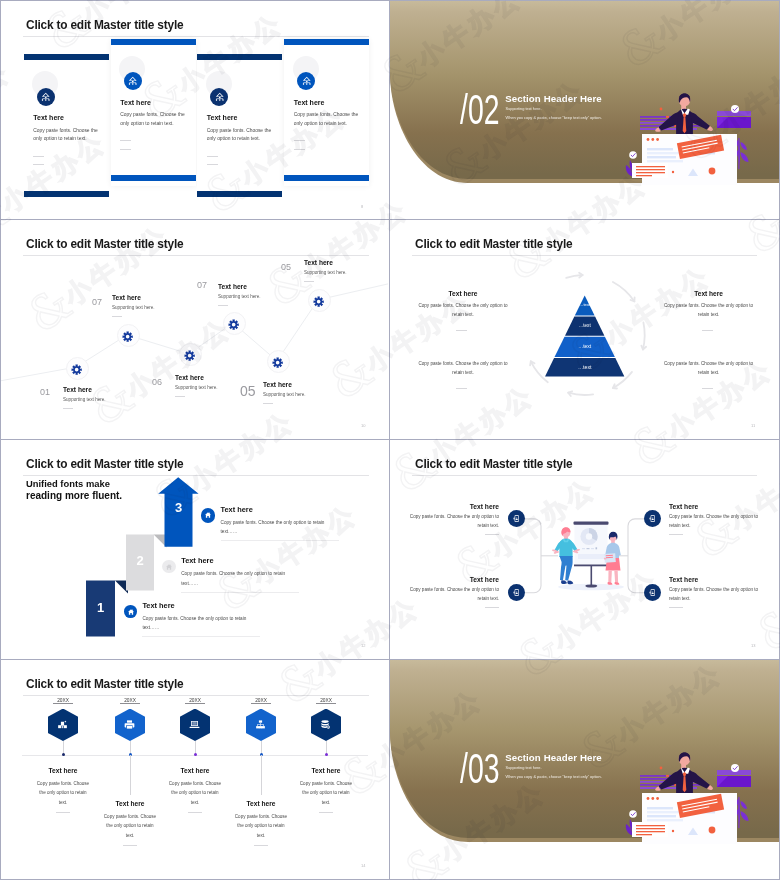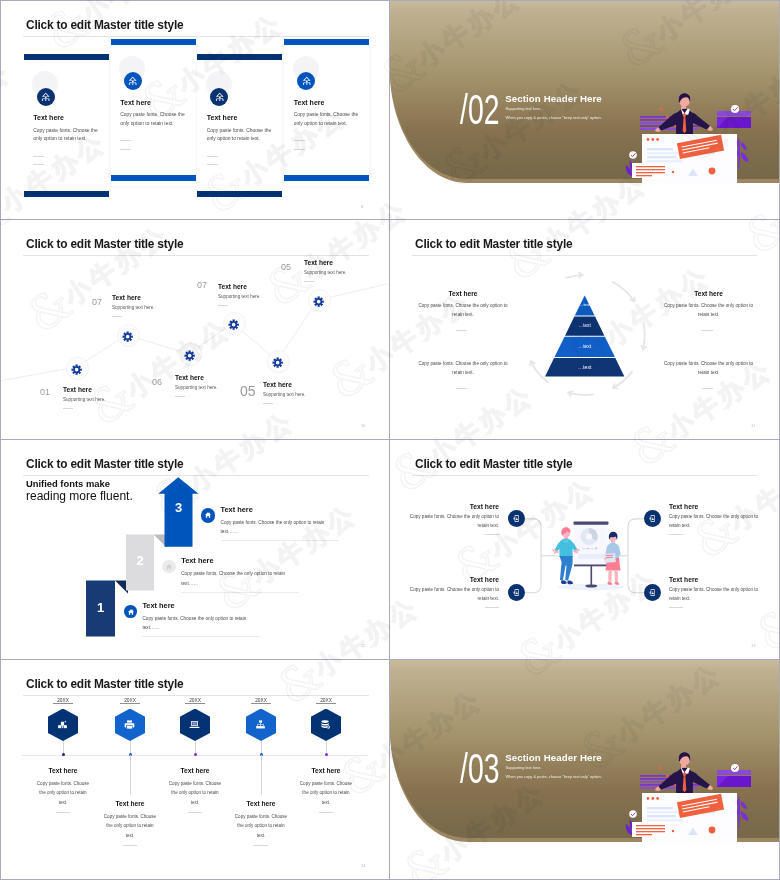--- a/index.html
+++ b/index.html
@@ -382,21 +382,21 @@
   <div class="dash" style="left:311.6px;top:109.8px;width:11px;"></div>
   <div class="s6p" style="left:273.6px;top:138.5px;width:90px;text-align:center;font-size:4.6px;line-height:9.4px;">Copy paste fonts. Choose the only option to retain text.</div>
   <div class="dash" style="left:311.6px;top:167.8px;width:11px;"></div>
   <div class="pgnum" style="left:361px;top:203px;">11</div>
 </div>
 
 <div class="slide sl5">
   <div class="title t1">Click to edit Master title style</div>
   <div class="hr" style="left:22px;top:35px;width:346px;"></div>
   <div style="position:absolute;left:25px;top:38px;font-size:9.4px;font-weight:700;color:#111;line-height:12px;">Unified fonts make</div>
-  <div style="position:absolute;left:25px;top:50px;font-size:12px;font-weight:400;color:#111;line-height:12px;">reading more fluent.</div>
+  <div style="position:absolute;left:25px;top:50px;font-size:10px;font-weight:700;color:#111;line-height:12px;">reading more fluent.</div>
   <svg style="position:absolute;left:0;top:0;" width="388" height="219">
     <rect x="85" y="140.5" width="29" height="56" fill="#183a75"></rect>
     <path d="M114 140.5 h13 v13 z" fill="#0f2a56"></path>
     <rect x="125" y="94.5" width="28" height="56" fill="#dcdcde"></rect>
     <path d="M152.6 94.5 h13 v13 z" fill="#bcbcbe"></path>
     <polygon points="177.2,37.3 157.2,53.8 163.5,53.8 163.5,106.8 191.5,106.8 191.5,53.8 197.6,53.8" fill="#0055bd"></polygon>
   </svg>
   <div style="position:absolute;left:85px;top:160px;width:29px;text-align:center;font-size:13px;font-weight:700;color:#fff;">1</div>
   <div style="position:absolute;left:125px;top:113px;width:28px;text-align:center;font-size:13px;font-weight:700;color:#fff;">2</div>
   <div style="position:absolute;left:163.5px;top:60px;width:28px;text-align:center;font-size:13px;font-weight:700;color:#fff;">3</div>

